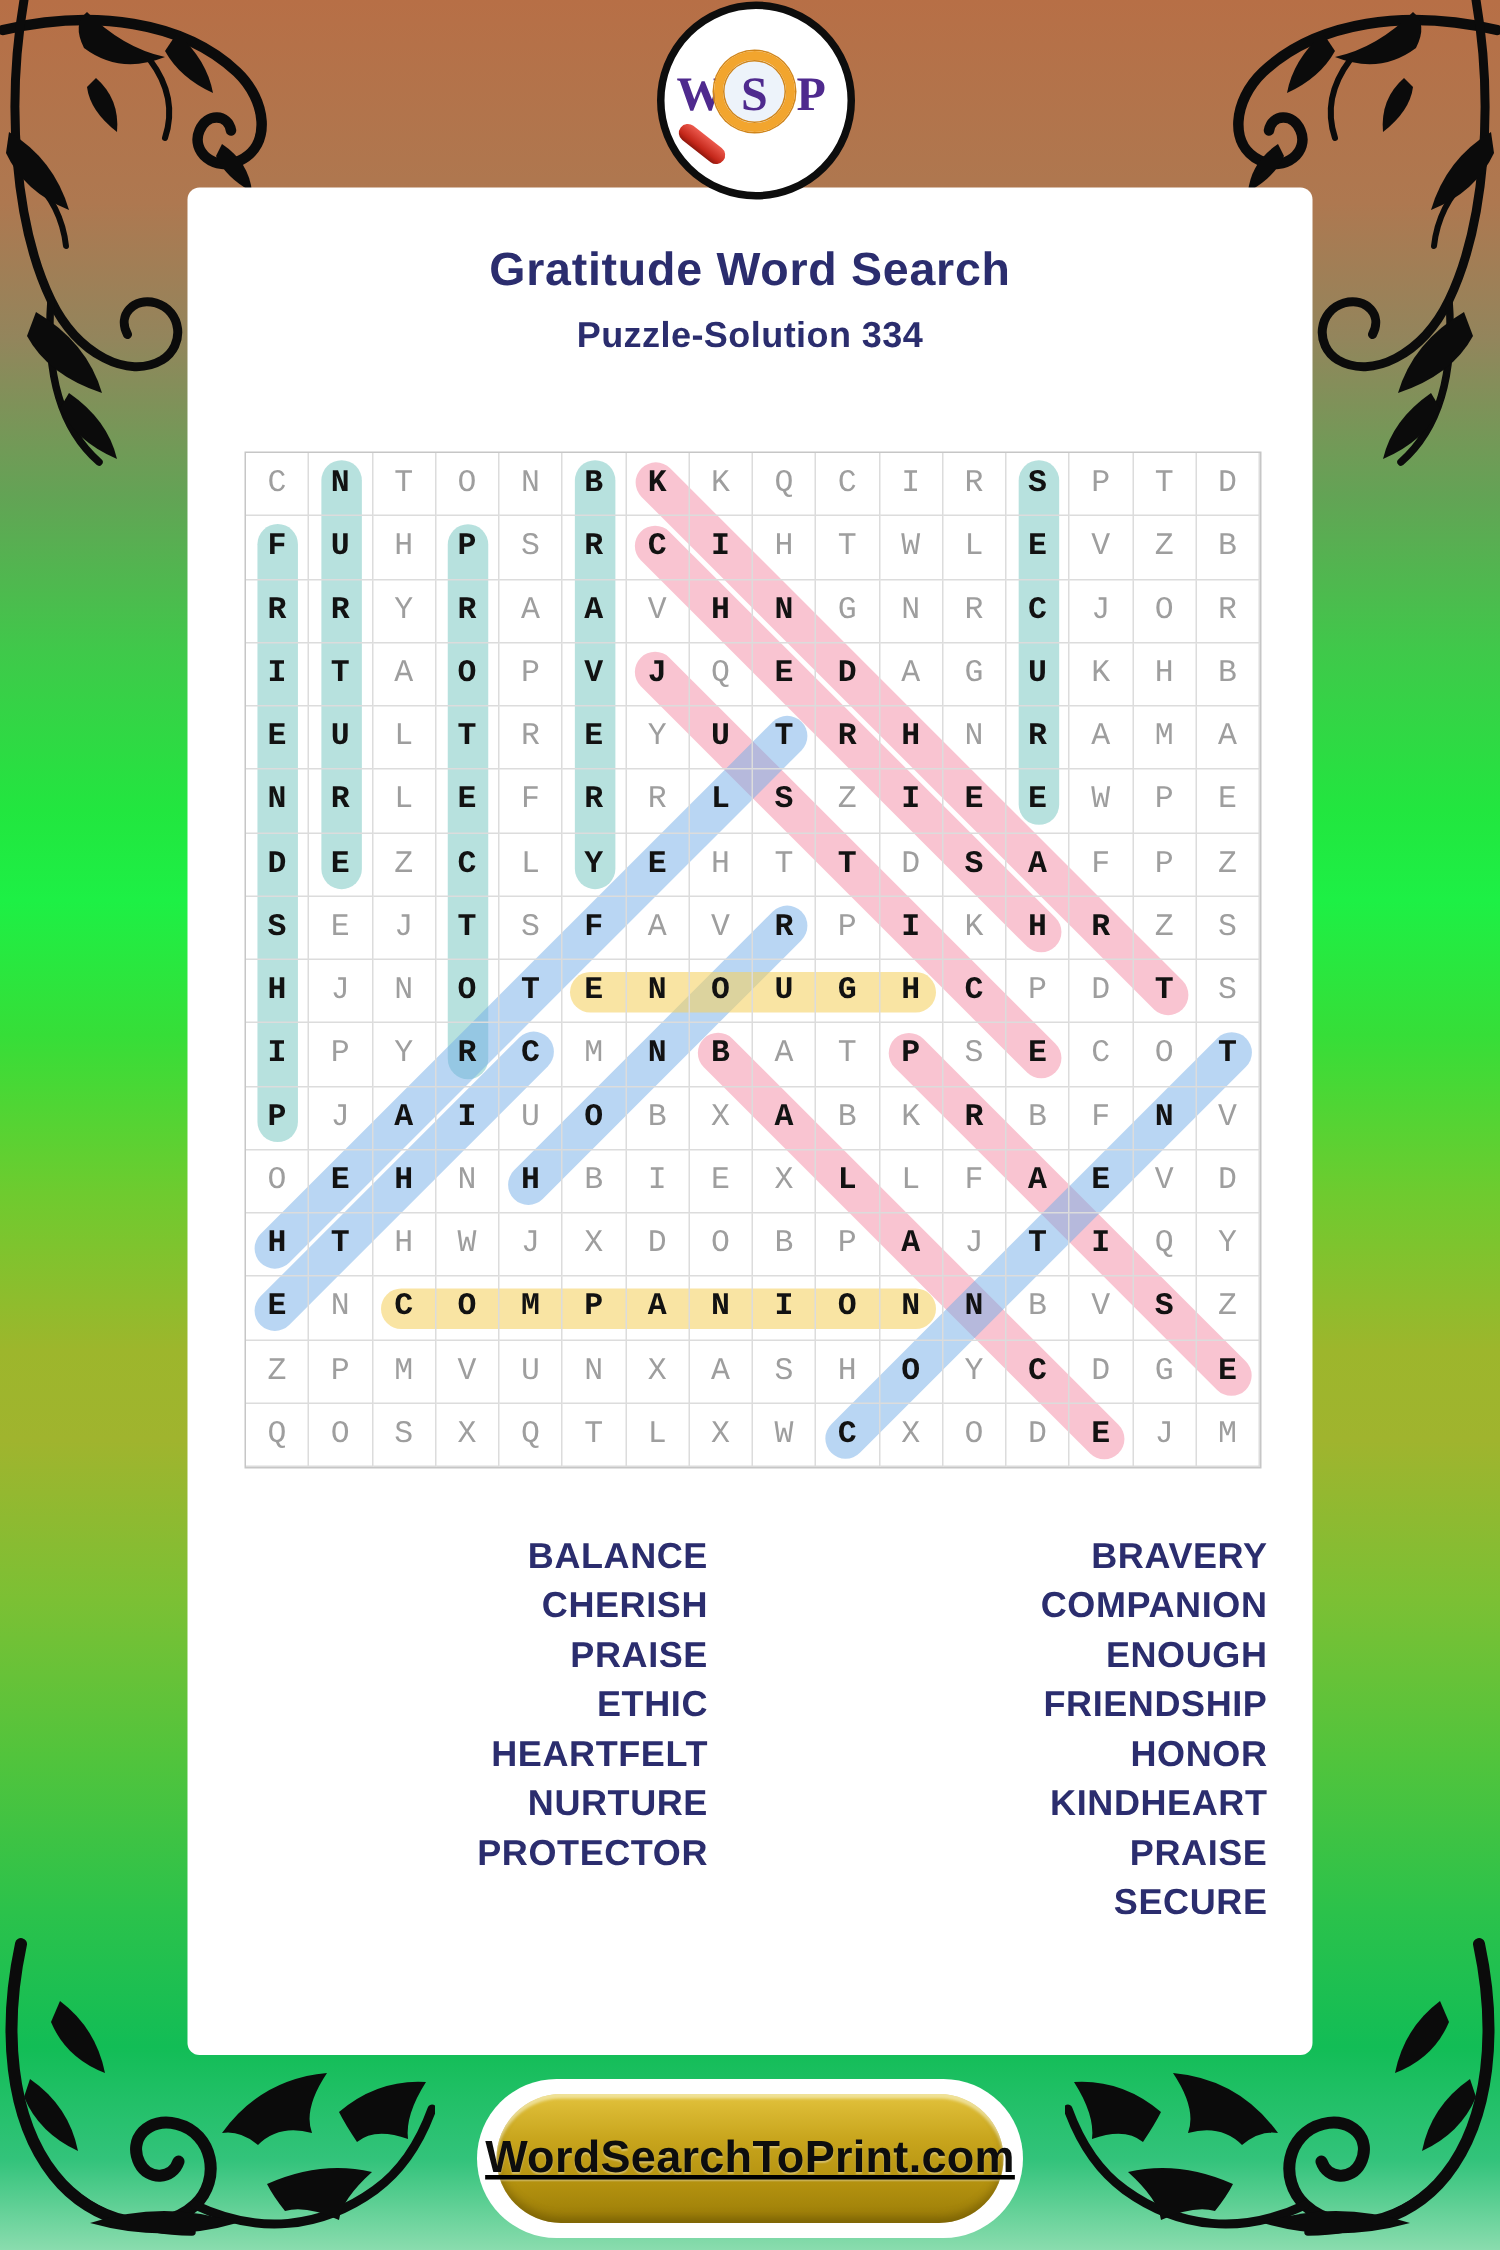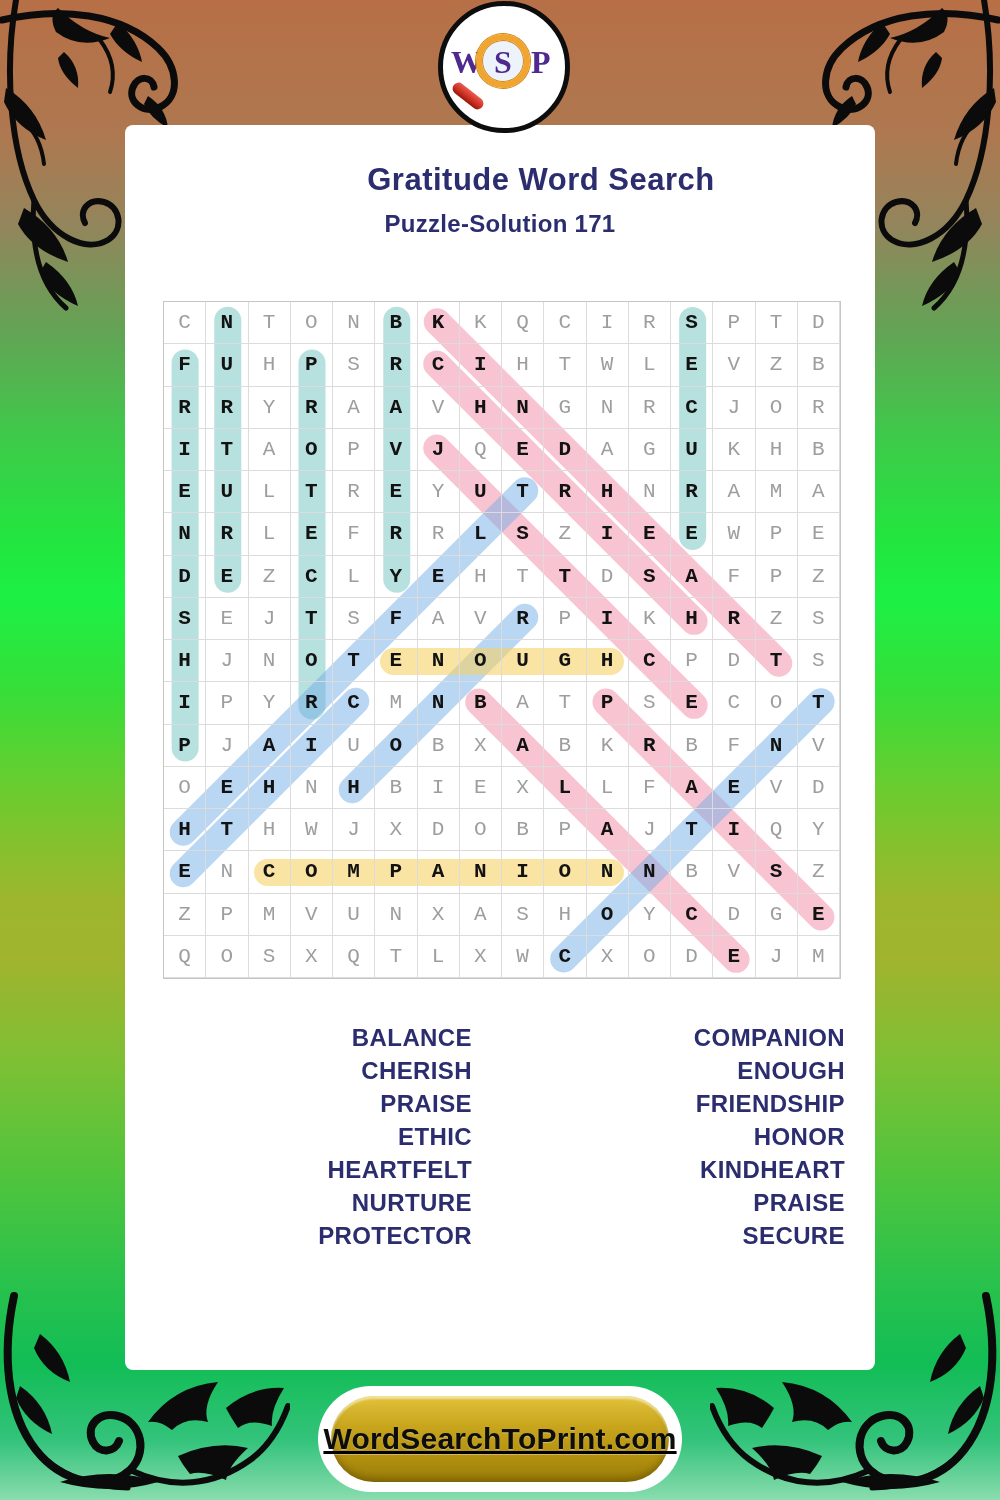--- a/index.html
+++ b/index.html
@@ -18,21 +18,21 @@
   .tr{right:0;top:0;transform:scaleX(-1);}
   .bl{left:0;bottom:0;}
   .br{right:0;bottom:0;transform:scaleX(-1);}
 
   .card{
     position:absolute;left:125px;top:125px;width:750px;height:1245px;
     background:#ffffff;border-radius:8px;
   }
   .title{
     position:absolute;left:125px;top:162px;width:750px;text-align:center;
-    font-size:31px;font-weight:bold;color:#2b2d6e;letter-spacing:.5px;padding-left:41px;
+    font-size:31px;font-weight:bold;color:#2b2d6e;letter-spacing:.5px;
   }
   .subtitle{
     position:absolute;left:125px;top:210px;width:750px;text-align:center;
     font-size:24px;font-weight:bold;color:#2b2d6e;letter-spacing:.3px;
   }
 
   
   .logo{
     position:absolute;left:438px;top:1px;width:122px;height:122px;
     background:#ffffff;border:5px solid #0d0d0d;border-radius:50%;
@@ -190,21 +190,21 @@
       <div class="lens"></div>
       <span class="logo-letter logo-w">W</span>
       <span class="logo-letter logo-s">S</span>
       <span class="logo-letter logo-p">P</span>
       <div class="lens-ring"></div>
       <div class="lens-handle"></div>
     </div>
   </div>
 
   <div class="title">Gratitude Word Search</div>
-  <div class="subtitle">Puzzle-Solution 171</div>
+  <div class="subtitle">Puzzle-Solution 334</div>
 
   <div class="grid-wrap">
     <div class="pill-layer" id="pills">
         <div class="pill" style="width: 412.25px; height: 27px; left: -185px; top: 240px; transform: rotate(90deg); background: rgba(124, 201, 194, 0.55);"></div>
         <div class="pill" style="width: 285.5px; height: 27px; left: -79.375px; top: 134.375px; transform: rotate(90deg); background: rgba(124, 201, 194, 0.55);"></div>
         <div class="pill" style="width: 370px; height: 27px; left: -37.125px; top: 218.875px; transform: rotate(90deg); background: rgba(124, 201, 194, 0.55);"></div>
         <div class="pill" style="width: 285.5px; height: 27px; left: 89.625px; top: 134.375px; transform: rotate(90deg); background: rgba(124, 201, 194, 0.55);"></div>
         <div class="pill" style="width: 243.25px; height: 27px; left: 406.5px; top: 113.25px; transform: rotate(90deg); background: rgba(124, 201, 194, 0.55);"></div>
         <div class="pill" style="width: 510.004px; height: 27px; left: 188.623px; top: 176.625px; transform: rotate(45deg); background: rgba(242, 132, 159, 0.48);"></div>
         <div class="pill" style="width: 390.503px; height: 27px; left: 206.123px; top: 176.625px; transform: rotate(45deg); background: rgba(242, 132, 159, 0.48);"></div>
@@ -481,20 +481,21 @@
   <div class="wordcol left" id="wordcol-left">
       <div>BALANCE</div>
       <div>CHERISH</div>
       <div>PRAISE</div>
       <div>ETHIC</div>
       <div>HEARTFELT</div>
       <div>NURTURE</div>
       <div>PROTECTOR</div>
     </div>
   <div class="wordcol right" id="wordcol-right">
+      <div>BRAVERY</div>
       <div>COMPANION</div>
       <div>ENOUGH</div>
       <div>FRIENDSHIP</div>
       <div>HONOR</div>
       <div>KINDHEART</div>
       <div>PRAISE</div>
       <div>SECURE</div>
     </div>
 
   <div class="footer-pillow"></div>

